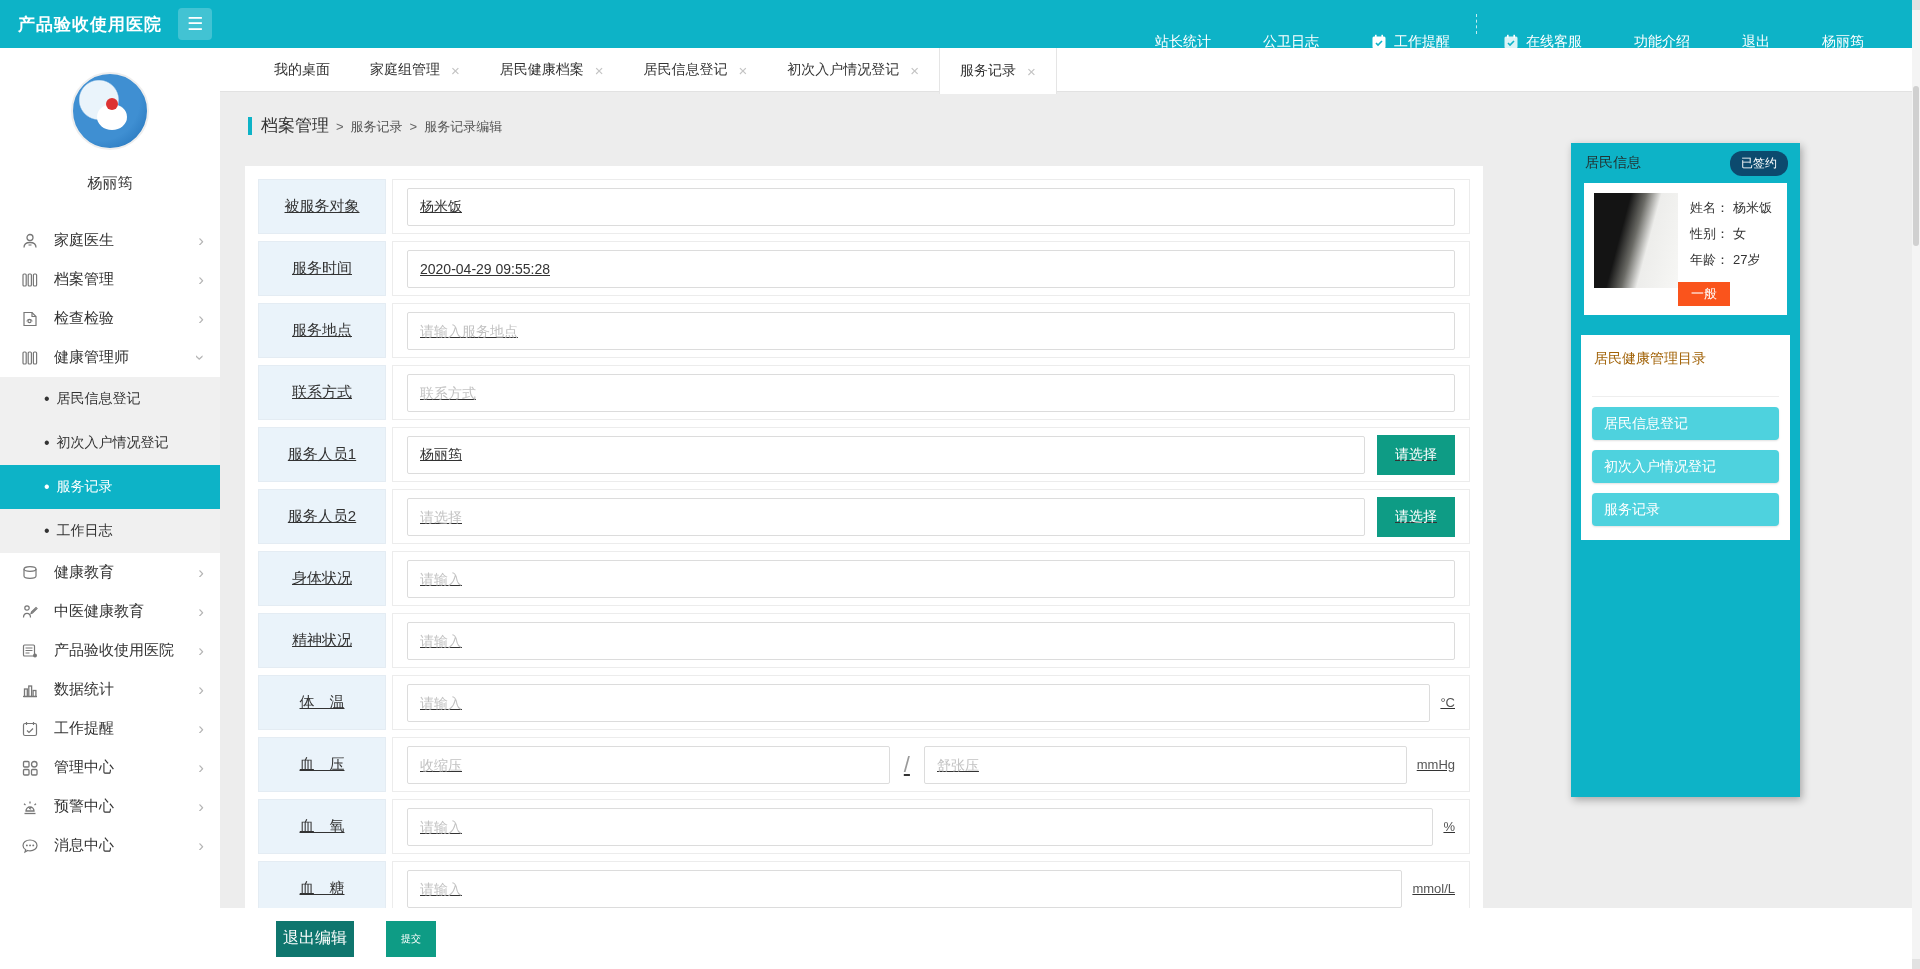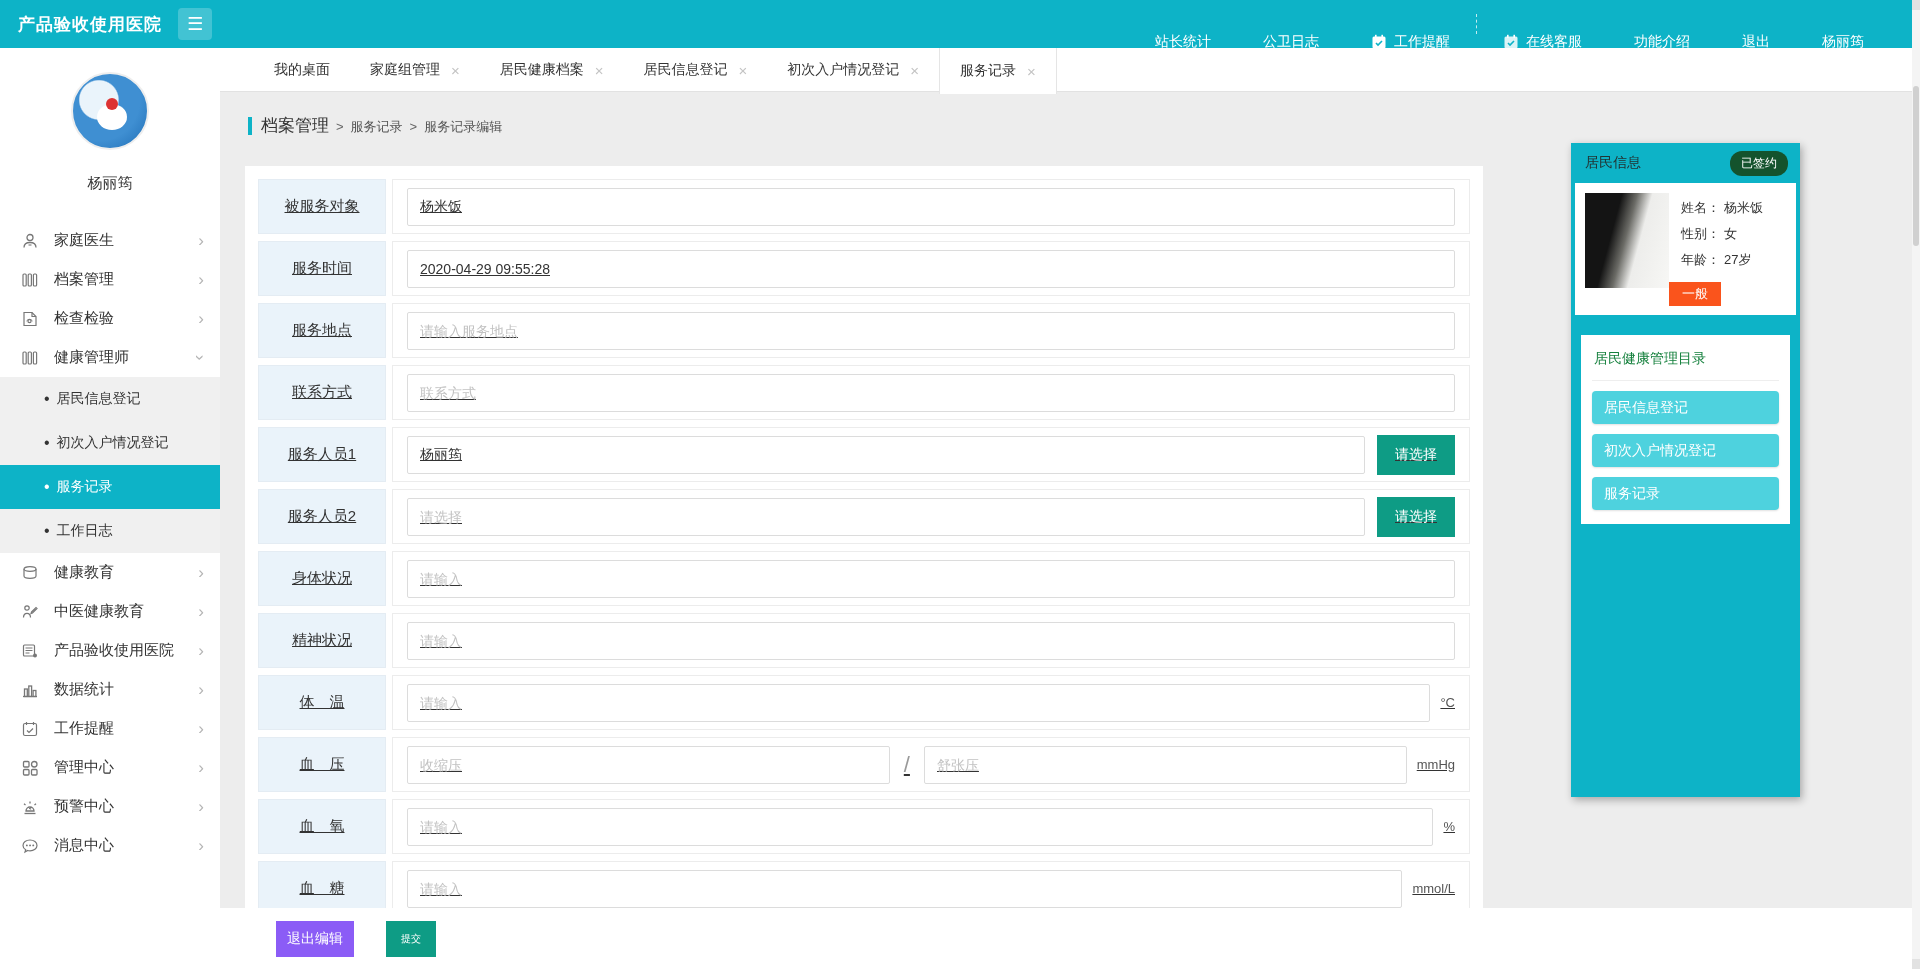--- a/index.html
+++ b/index.html
@@ -68,41 +68,41 @@
     font-size:14px; color:#333; flex:1; min-width:0; outline:none;
     font-family:"Liberation Sans","DejaVu Sans",sans-serif; }
   .fbody input::placeholder { color:#c2c2c2; }
   .unit { flex:none; margin-left:10px; color:#555; font-size:13px; }
   .slash { flex:none; margin:0 14px; color:#999; font-size:22px; font-weight:300; }
   .choose-btn { flex:none; width:78px; height:40px; margin-left:12px; background:#0e9c85;
     color:#fff; font-size:14px; border:none; cursor:pointer; }
 
   .footer { height:61px; background:#fff; display:flex; align-items:center; padding-left:56px;
     gap:32px; z-index:3; }
-  .btn-exit { width:78px; height:36px; background:#8b5cf6; color:#fff; font-size:14px; border:none; cursor:pointer; }
+  .btn-exit { width:78px; height:36px; background:#0f766e; color:#fff; font-size:16px; border:none; cursor:pointer; }
   .btn-submit { width:50px; height:36px; background:#0e9c85; color:#fff; font-size:10px; border:none; cursor:pointer; }
 
   
   .resident-card { position:absolute; left:1351px; top:95px; width:229px; height:654px;
     background:#0db3c7; box-shadow:2px 3px 8px rgba(0,0,0,.3); }
   .rc-header { height:40px; display:flex; align-items:center; justify-content:space-between;
     padding:0 12px 0 14px; }
   .rc-title { font-size:14px; color:#233; }
-  .badge-signed { background:#14532d; color:#fff; border-radius:12px; padding:4px 11px;
+  .badge-signed { background:#0c4a6e; color:#fff; border-radius:12px; padding:4px 11px;
     font-size:12px; cursor:default; }
-  .rc-info { background:#fff; margin:0 4px; padding:10px 10px 9px; }
+  .rc-info { background:#fff; margin:0 13px; padding:10px 10px 9px; }
   .rc-photo { width:84px; height:95px; float:left;
     background:linear-gradient(105deg,#141414 0 34%,#6b6b66 48%,#ededeb 62%,#f7f7f5 100%); }
   .rc-fields { margin-left:96px; padding-top:2px; }
   .rc-field { font-size:13px; color:#333; line-height:26px; white-space:nowrap; }
   .rc-field .k { margin-right:4px; }
   .badge-level { clear:both; display:inline-block; background:#fa541c; color:#fff;
     padding:3px 13px; font-size:13px; margin-top:9px; }
   .rc-catalog { background:#fff; margin:20px 10px 0; padding:13px 11px 14px; }
-  .rc-cat-title { font-size:14px; color:#15803d; padding:2px 2px 12px; border-bottom:1px solid #eee; }
+  .rc-cat-title { font-size:14px; color:#a16207; padding:2px 2px 28px; border-bottom:1px solid #eee; }
   .rc-cat-btn { margin-top:10px; height:33px; background:#4ed2de; color:#fff; font-size:14px;
     border-radius:4px; display:flex; align-items:center; padding-left:12px; cursor:pointer;
     box-shadow:0 1px 2px rgba(0,0,0,.12); }
 
   
   .vscroll { position:fixed; right:0; top:0; width:8px; height:969px; background:#f4f4f4; z-index:9; }
   .vscroll .thumb { position:absolute; top:86px; left:1px; width:6px; height:160px; background:#d0d0d0; border-radius:3px; }
   .vscroll .arrow { position:absolute; left:0; width:8px; height:10px; background:#e2e2e2; }
   .vscroll .arrow.bottom { bottom:0; }
   svg { display:block; }

